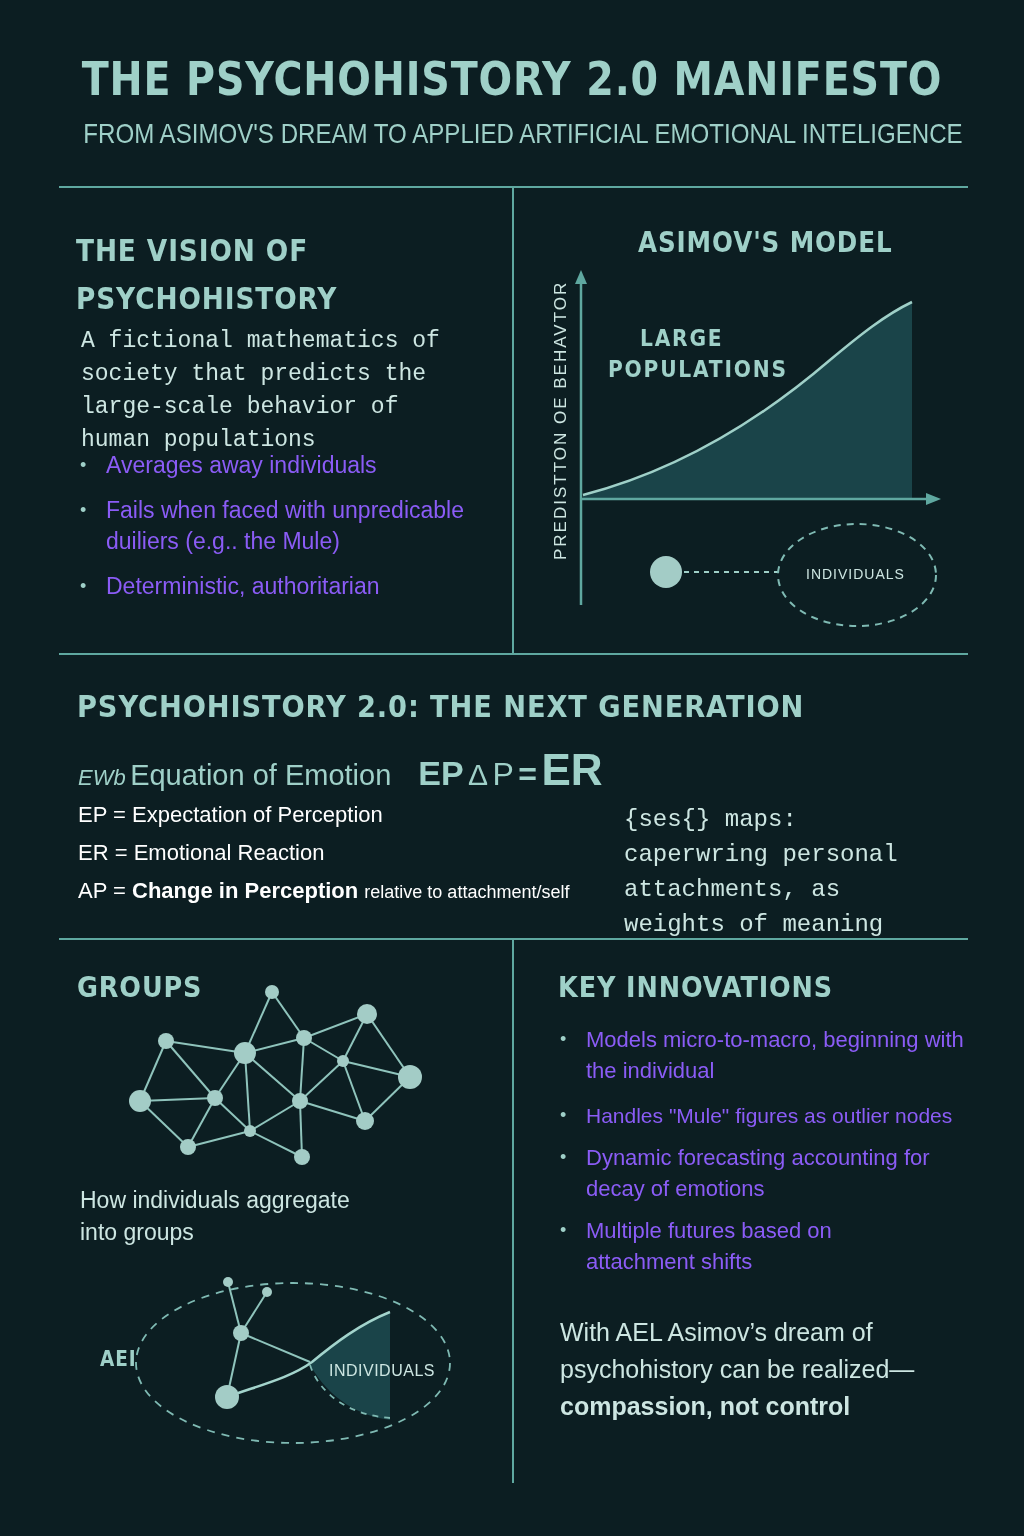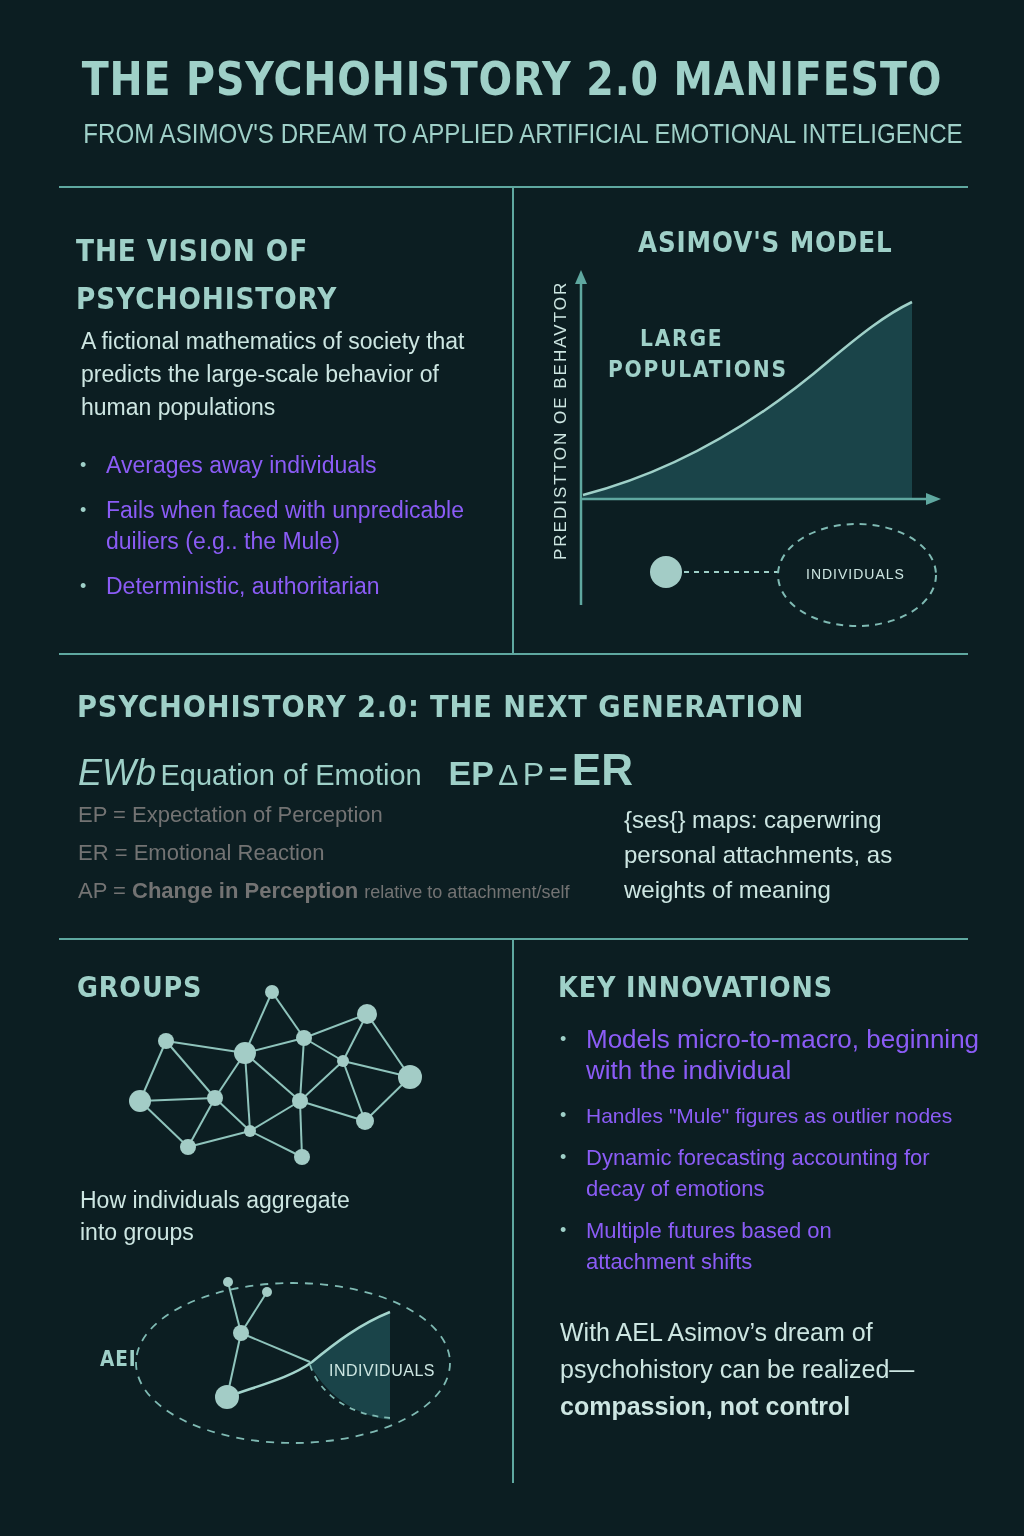--- a/index.html
+++ b/index.html
@@ -21,26 +21,26 @@
     font-size:28px; color:#9fd0c8; letter-spacing:0px;
     transform:scaleX(0.86); transform-origin:center;
   }
   .hline { height:2px; background:#5fa8a0; }
   .vline { width:2px; background:#5fa8a0; }
   .sec-h {
     font-family:"DejaVu Sans", sans-serif; font-weight:bold;
     color:#9fd0c8; letter-spacing:1px; white-space:nowrap;
     transform-origin:left top; transform:scaleX(0.88);
   }
-  .body-t { font-size:23px; line-height:33px; color:#cde6e2; }
+  .body-t { font-size:23px; line-height:33px; color:#cde6e2;font-family:Liberation Mono, monospace; }
   ul.bul { list-style:none; margin:0; padding:0; }
   ul.bul li { position:relative; padding-left:26px; font-size:23px; line-height:31px; color:#8b5cf6; margin-bottom:14px; }
   ul.bul li::before { content:"•"; position:absolute; left:0; top:0; color:#9fd0c8; font-size:18px; }
   svg { position:absolute; left:0; top:0; overflow:visible; }
-  .eqtxt { font-size:22px; line-height:38px; color:#737373; white-space:nowrap; }
+  .eqtxt { font-size:22px; line-height:38px; color:#ffffff; white-space:nowrap; }
   .eqtxt b { font-weight:bold; }
   .eqtxt .small { font-size:18px; }
 </style>
 </head>
 <body>
 
 <div class="abs h-title">THE PSYCHOHISTORY 2.0 MANIFESTO</div>
 <div class="abs h-sub">FROM ASIMOV'S DREAM TO APPLIED ARTIFICIAL EMOTIONAL INTELIGENCE</div>
 
 <div class="abs hline" style="left:59px; top:186px; width:909px;"></div>
@@ -78,21 +78,21 @@
   <line x1="684" y1="572" x2="778" y2="572" stroke="#9fd0c8" stroke-width="1.8" stroke-dasharray="5,5"></line>
   <ellipse cx="857" cy="575" rx="79" ry="51" fill="none" stroke="#7fbab3" stroke-width="2" stroke-dasharray="7,6"></ellipse>
 </svg>
 <div class="abs" style="left:551px; top:560px; transform:rotate(-90deg); transform-origin:left top; font-size:17px; letter-spacing:2px; color:#cde6e2; white-space:nowrap;">PREDISTTON OE BEHAVTOR</div>
 <div class="abs sec-h" style="left:640px; top:325px; font-size:23px; letter-spacing:2px;">LARGE</div>
 <div class="abs sec-h" style="left:608px; top:356px; font-size:23px; letter-spacing:2px;">POPULATIONS</div>
 <div class="abs" style="left:806px; top:566px; font-size:14px; letter-spacing:1px; color:#cde6e2;">INDIVIDUALS</div>
 
 <div class="abs sec-h" style="left:77px; top:688px; font-size:31px;">PSYCHOHISTORY 2.0: THE NEXT GENERATION</div>
 <div class="abs" style="left:78px; top:745px; white-space:nowrap; color:#9fd0c8;">
-  <span style="font-size:36px; font-style:italic;">EWb</span>
+  <span style="font-size:22px; font-style:italic;">EWb</span>
   <span style="font-size:29px;">Equation of Emotion</span>
   <span style="display:inline-block; width:18px;"></span>
   <span style="font-size:34px; font-weight:bold;text-align:right;">EP</span>
   <span style="font-size:30px;">Δ</span>
   <span style="font-size:32px;">P</span>
   <span style="font-size:32px; font-weight:bold;">=</span>
   <span style="font-size:44px; font-weight:bold;">ER</span>
 </div>
 <div class="abs" style="left:78px; top:796px;">
   <div class="eqtxt">
@@ -178,21 +178,21 @@
 </svg>
 <div class="abs" style="left:80px; top:1184px; width:360px; text-align:left; font-size:23px; line-height:32px; color:#cde6e2;">
   <div>How individuals aggregate</div>
   <div>into groups</div>
 </div>
 <div class="abs sec-h" style="left:100px; top:1347px; font-size:21px;">AEI</div>
 <div class="abs" style="left:329px; top:1362px; font-size:16px; letter-spacing:0.5px; color:#cde6e2;">INDIVIDUALS</div>
 
 <div class="abs sec-h" style="left:558px; top:970px; font-size:29px;">KEY INNOVATIONS</div>
 <ul class="abs bul" style="left:560px; top:1024px; width:425px;">
-  <li style="font-size:26px; ">Models micro-to-macro, beginning with the individual</li>
+  <li style="font-size:22px; ">Models micro-to-macro, beginning with the individual</li>
   <li style="font-size:21px; margin-bottom:11px; white-space:nowrap;">Handles "Mule" figures as outlier nodes</li>
   <li style="font-size:22px; margin-bottom:11px;">Dynamic forecasting accounting for decay of emotions</li>
   <li style="font-size:22px; margin-bottom:11px; width:260px;">Multiple futures based on attachment shifts</li>
 </ul>
 <div class="abs" style="left:560px; top:1314px; font-size:25px; line-height:37px; color:#cde6e2; white-space:nowrap;">
   <div>With AEL Asimov’s dream of</div>
   <div>psychohistory can be realized—</div>
   <div style="font-weight:bold;">compassion, not control</div>
 </div>
 

